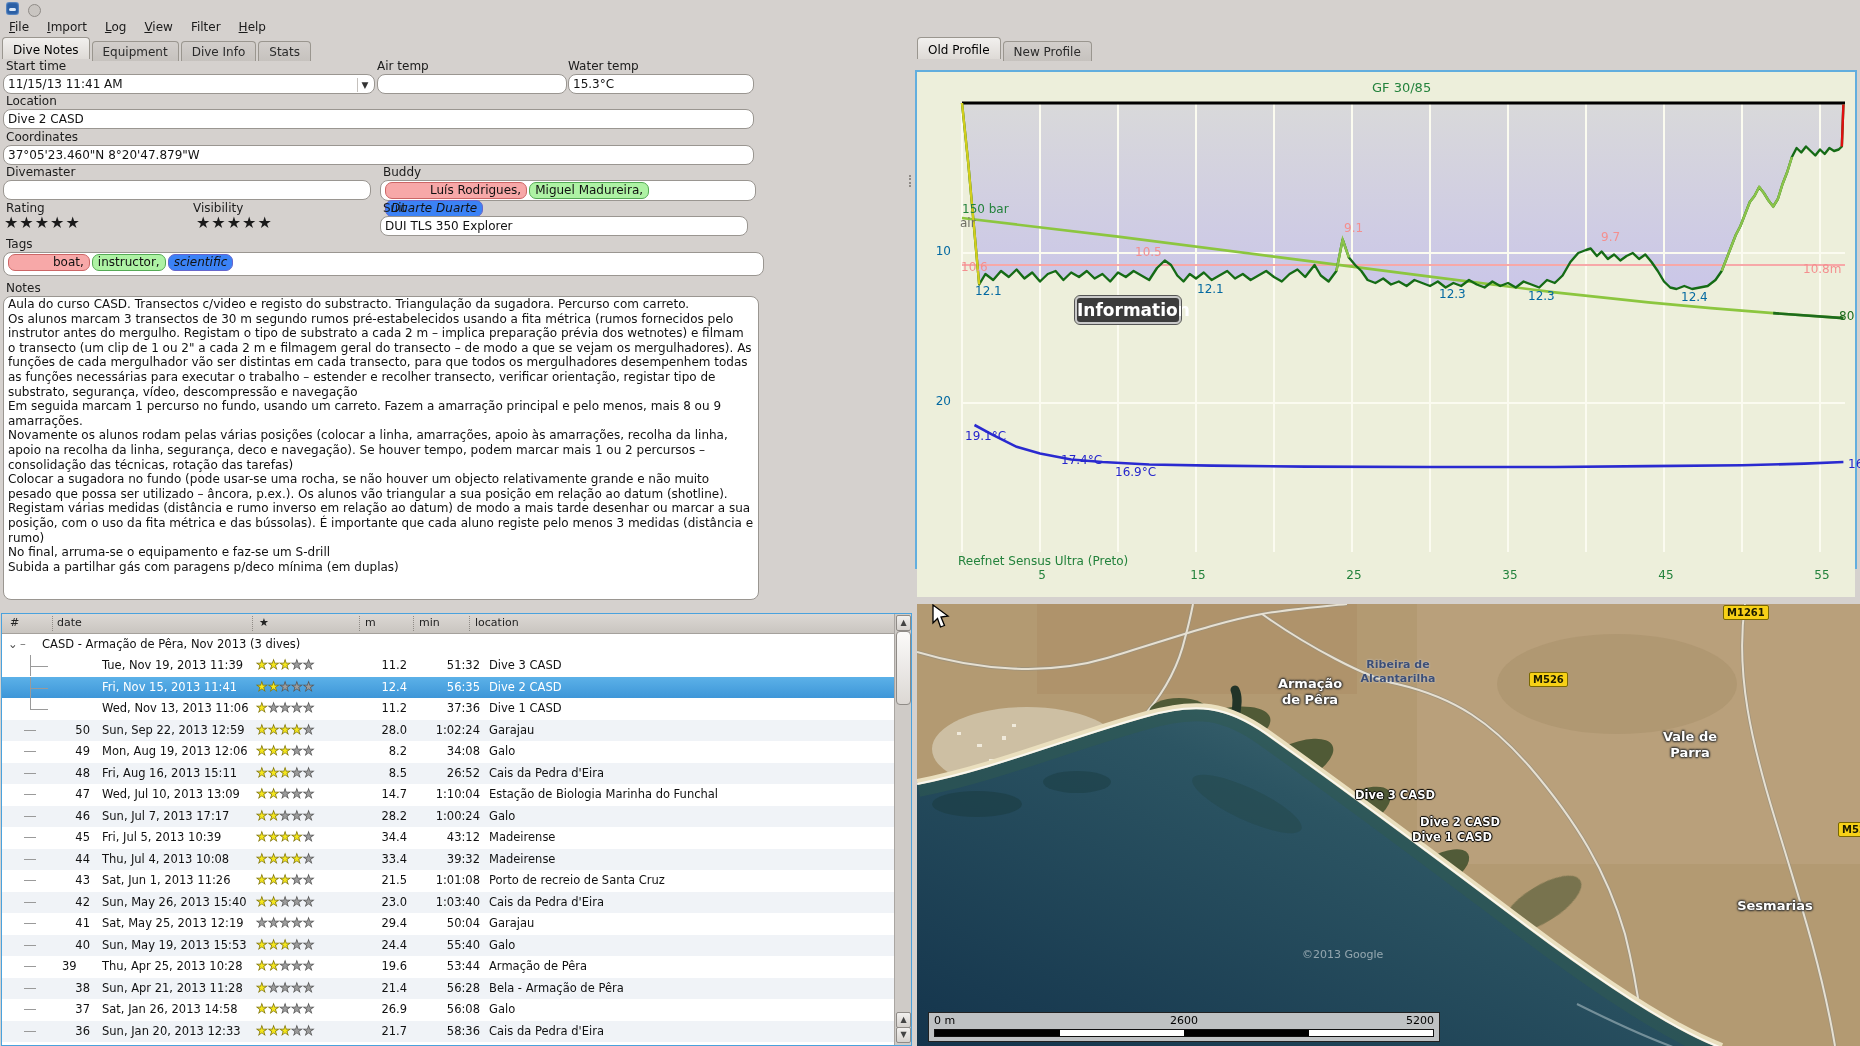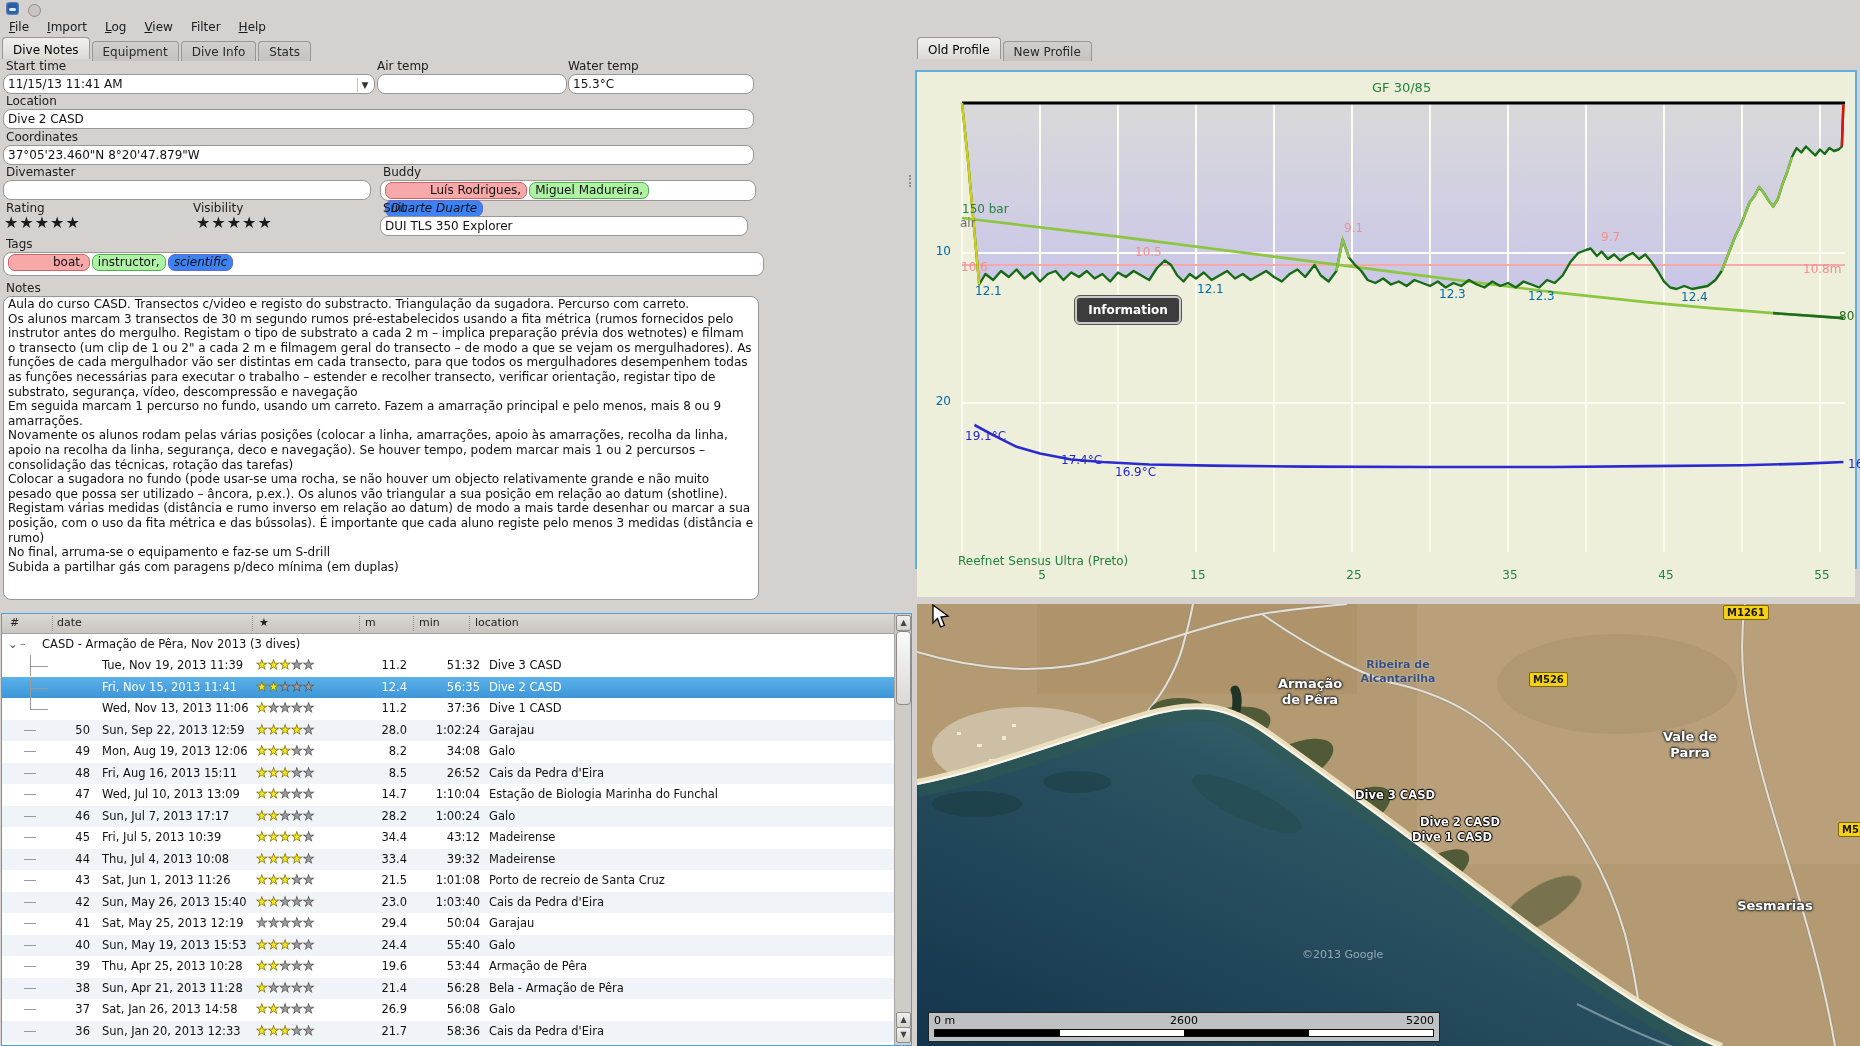--- a/index.html
+++ b/index.html
@@ -61,21 +61,21 @@
   #chart-svg{position:absolute;left:0;top:0;}
   .chlbl{position:absolute;white-space:nowrap;font-size:12px;}
   .c-green{color:#23823c;}
   .c-darkred{color:#0369a1;}
   .c-pink{color:#f48f8f;}
   .c-blue{color:#2626cc;}
   .c-dgreen{color:#1d6b1d;}
   .c-gray{color:#6e6e64;}
   #info-btn{position:absolute;left:158px;top:224px;width:102px;height:24px;background:#3c3c3c;color:#fff;
             border:2px solid #c9c9c9;border-radius:5px;outline:1px solid #555;
-            font-size:12px;font-weight:bold;text-align:center;line-height:24px;}
+            font-size:17px;font-weight:bold;text-align:center;line-height:24px;}
   
   #map{left:917px;top:604px;width:943px;height:442px;overflow:hidden;background:#b39a72;}
   .map-lbl{position:absolute;text-align:center;transform:translateX(-50%);line-height:1.25;}
   .map-place{color:#fff;font-size:13px;font-weight:bold;
              text-shadow:-1px 0 2px #333,1px 0 2px #333,0 -1px 2px #333,0 1px 2px #333;}
   .map-water{color:#3d4e74;font-size:11px;font-weight:bold;text-shadow:0 0 2px #cfd8e8;}
   .map-dive{color:#fff;font-size:11.5px;font-weight:bold;
             text-shadow:-1px 0 1px #000,1px 0 1px #000,0 -1px 1px #000,0 1px 1px #000;}
   .badge{position:absolute;background:#f7d117;border:1px solid #7a6800;border-radius:2px;
          color:#1a1a00;font-size:10px;font-weight:bold;padding:0 3px;line-height:13px;}
@@ -281,21 +281,21 @@
         <span class="num-dash"></span>
         <span class="cell" style="left: 60px; width: 28px; text-align: right;">40</span>
         <span class="cell" style="left: 100px;">Sun, May 19, 2013 15:53</span>
         <span class="cell rstars" style="left: 254px; top: 2px;"><span class=" on">★</span><span class=" on">★</span><span class=" on">★</span><span class=" off">★</span><span class=" off">★</span></span>
         <span class="cell" style="left: 355px; width: 50px; text-align: right;">24.4</span>
         <span class="cell" style="left: 412px; width: 66px; text-align: right;">55:40</span>
         <span class="cell" style="left: 487px;">Galo</span>
       </div>
       <div class="trow" style="top: 342px;">
         <span class="num-dash"></span>
-        <span class="cell" style="left: 60px; width: 28px; text-align: right;">39</span>
+        <span class="cell" style="left: 60px; width: 28px; text-align: left;">39</span>
         <span class="cell" style="left: 100px;">Thu, Apr 25, 2013 10:28</span>
         <span class="cell rstars" style="left: 254px; top: 2px;"><span class=" on">★</span><span class=" on">★</span><span class=" off">★</span><span class=" off">★</span><span class=" off">★</span></span>
         <span class="cell" style="left: 355px; width: 50px; text-align: right;">19.6</span>
         <span class="cell" style="left: 412px; width: 66px; text-align: right;">53:44</span>
         <span class="cell" style="left: 487px;">Armação de Pêra</span>
       </div>
       <div class="trow" style="top: 363.5px; background: rgb(240, 243, 247);">
         <span class="num-dash"></span>
         <span class="cell" style="left: 60px; width: 28px; text-align: right;">38</span>
         <span class="cell" style="left: 100px;">Sun, Apr 21, 2013 11:28</span>

